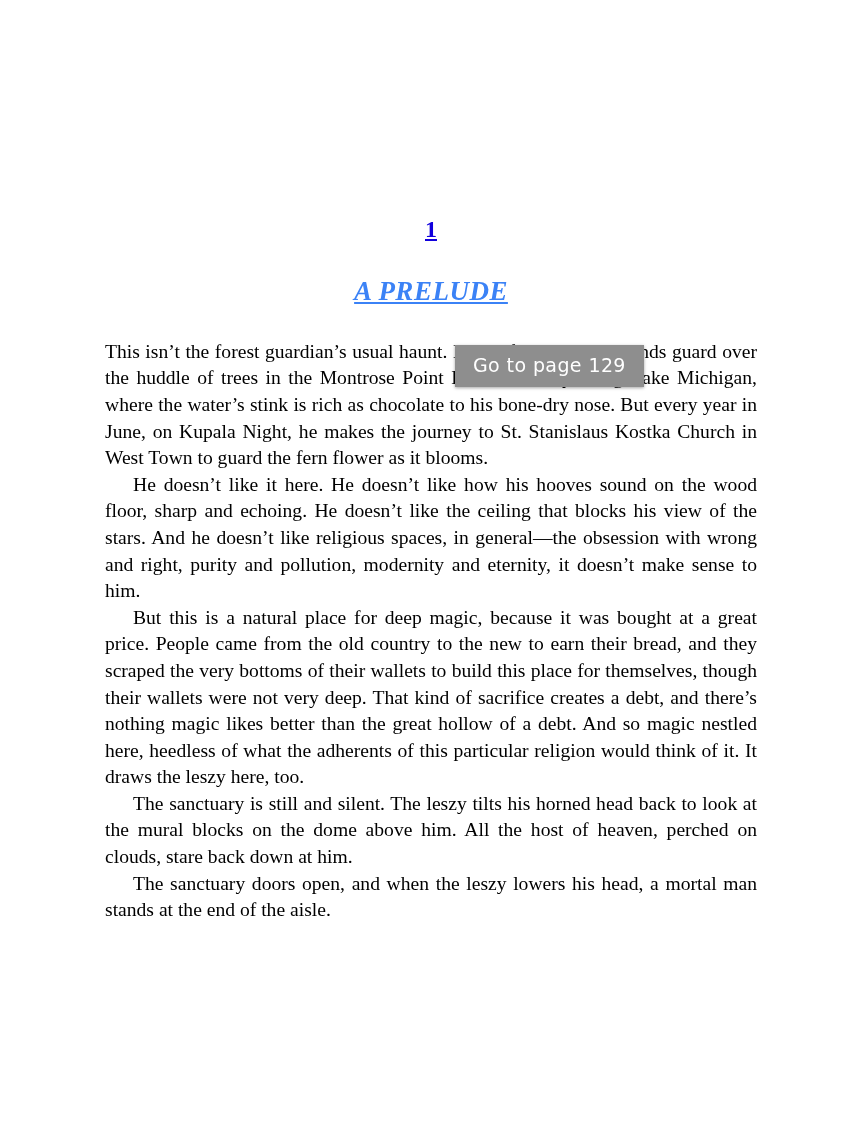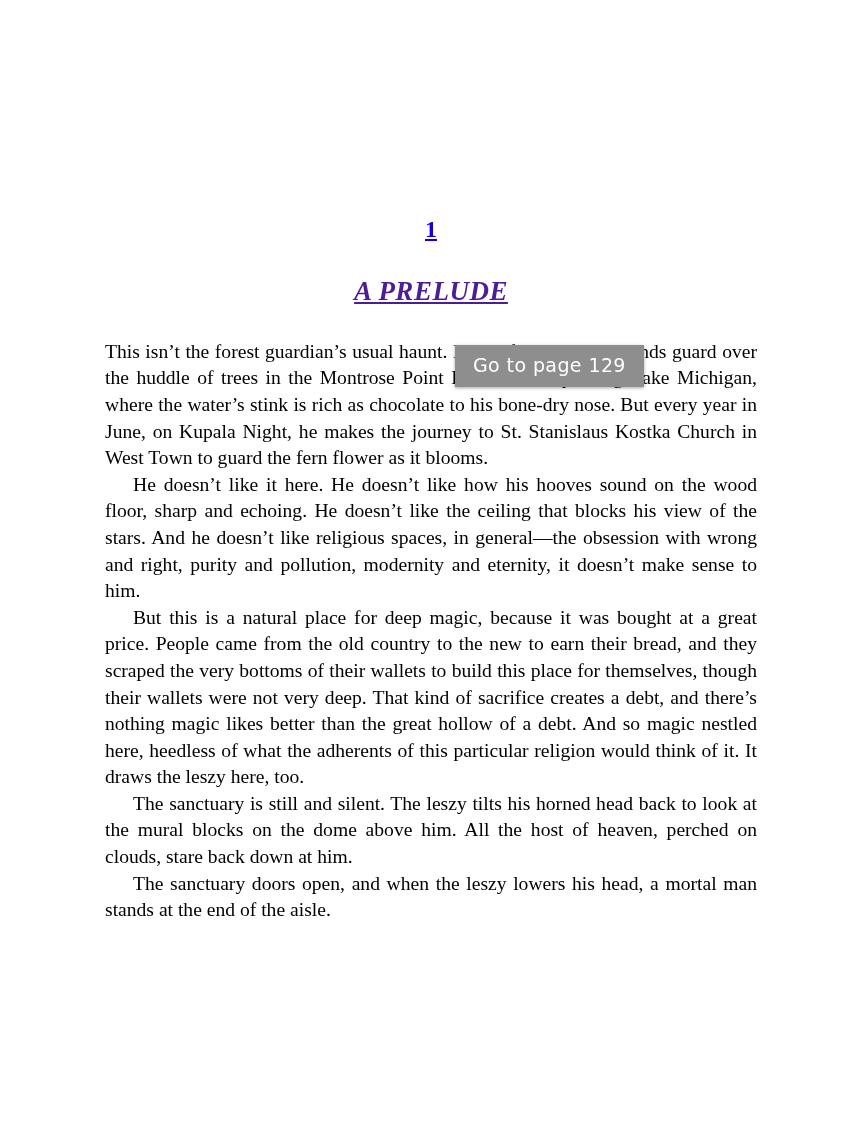--- a/index.html
+++ b/index.html
@@ -40,21 +40,21 @@
     text-decoration: underline;
     line-height: 1.2;
   }
 
   .chapter-title {
     text-align: center;
     margin-top: 32px;
     font-size: 27px;
     font-weight: bold;
     font-style: italic;
-    color: #4c1d95;
+    color: #3b82f6;
     text-decoration: underline;
     letter-spacing: 0.5px;
   }
 
   .body-text {
     margin-top: 32px;
     font-size: 19.6px;
     line-height: 26.6px;
     color: #000000;
     text-align: justify;

